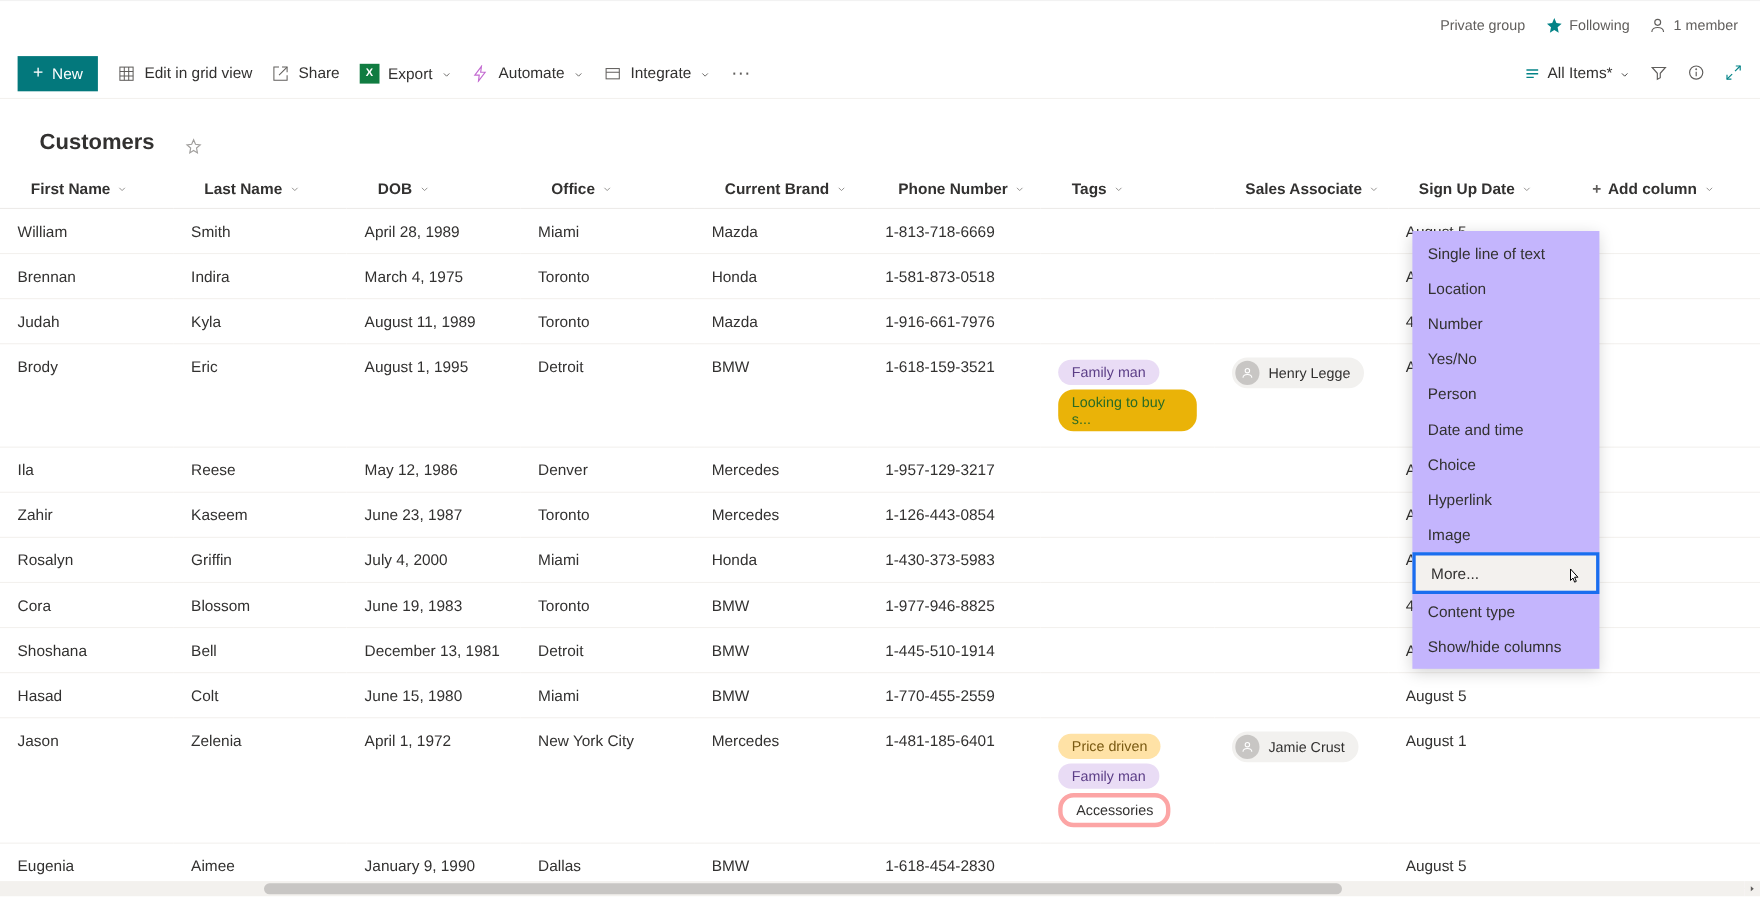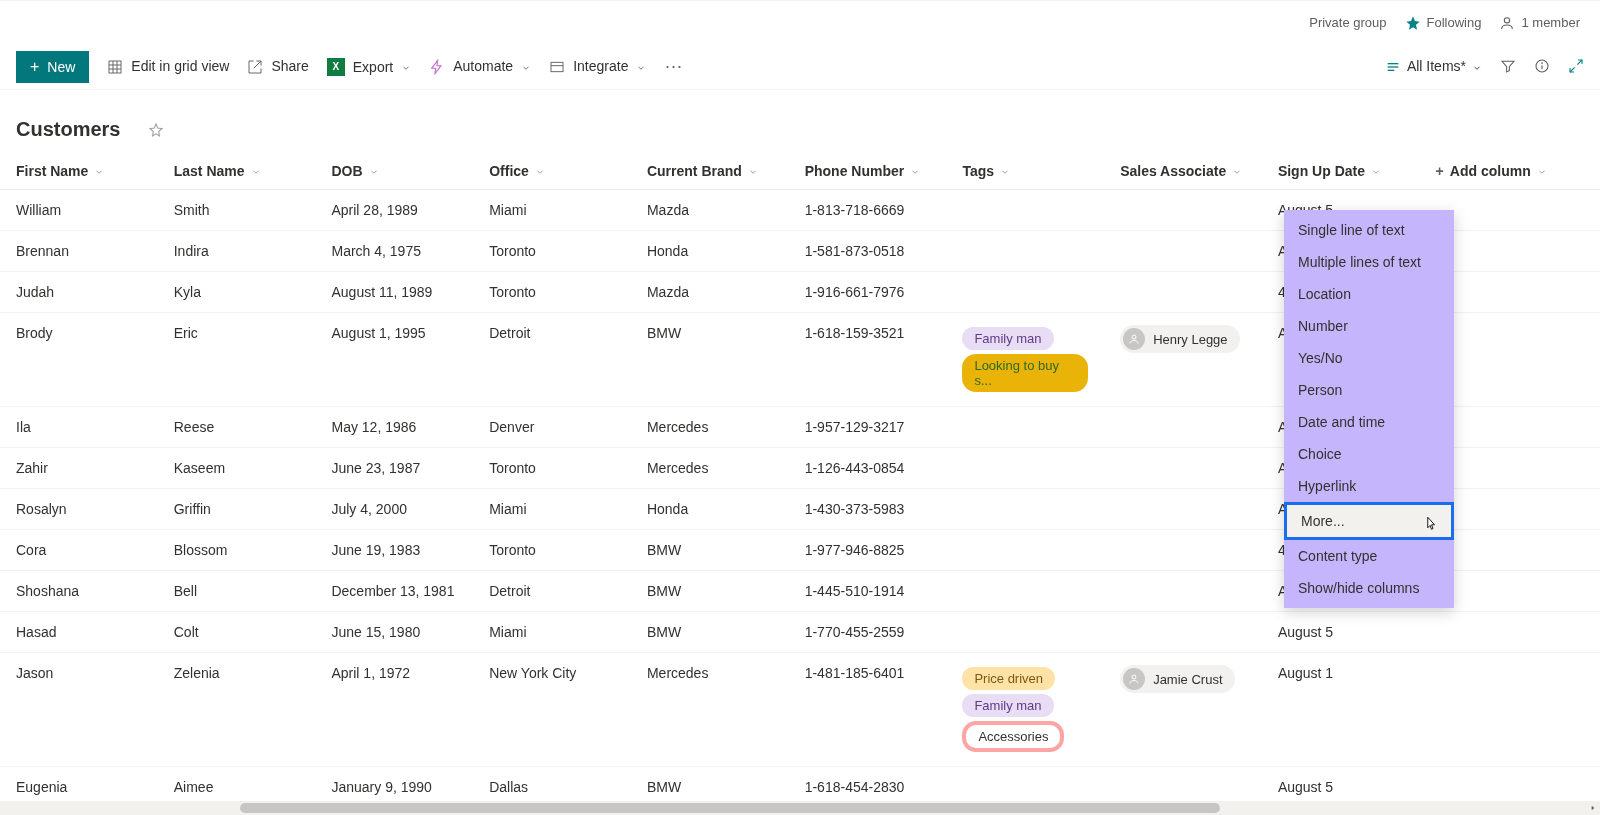--- a/index.html
+++ b/index.html
@@ -12,27 +12,27 @@
 .command-bar { display: flex; align-items: center; height: 46px; border-bottom: 1px solid #f3f1ee; padding: 0 16px; gap: 18px; }
 .new-btn { background: #03787c; color: #fff; border: none; height: 32px; padding: 0 14px; display: inline-flex; align-items: center; gap: 8px; font-size: 14px; cursor: pointer; }
 .new-btn .plus { font-size: 16px; font-weight: 300; line-height: 1; }
 .cmd { display: inline-flex; align-items: center; gap: 8px; color: #323130; cursor: pointer; }
 .cmd .chev { color: #605e5c; }
 .cmd-right { margin-left: auto; display: flex; align-items: flex-start; gap: 18px; }
 .view-switcher { display: inline-flex; align-items: center; gap: 6px; }
 .view-switcher .bars-icon { color: #038387; }
 .icon-only { color: #605e5c; cursor: pointer; display: inline-flex; }
 
-.list-title-row { display: flex; align-items: center; gap: 28px; padding: 28px 16px 12px 16px; }
+.list-title-row { display: flex; align-items: flex-end; gap: 28px; padding: 28px 16px 12px 16px; margin-left: 20px; }
 .list-title { font-size: 20px; font-weight: 600; }
 .fav-star { color: #a19f9d; cursor: pointer; }
 
 .table-wrap { overflow: auto; height: calc(815px - 44px - 46px - 66px); position: relative; }
 table { border-collapse: collapse; width: 100%; table-layout: fixed; }
-th { text-align: left; font-weight: 600; font-size: 14px; color: #323130; padding: 10px 16px; border-bottom: 1px solid #edebe9; white-space: nowrap; }
+th { text-align: left; font-weight: 600; font-size: 14px; color: #323130; padding: 10px 28px; border-bottom: 1px solid #edebe9; white-space: nowrap; }
 th .hdr { display: inline-flex; align-items: center; gap: 6px; cursor: pointer; }
 th .chev { color: #8a8886; }
 td { padding: 12px 16px; border-bottom: 1px solid #f3f1ee; vertical-align: top; font-size: 14px; color: #323130; }
 .col-first { width: 140px; }
 .col-last { width: 140px; }
 .col-dob { width: 140px; }
 .col-office { width: 140px; }
 .col-brand { width: 140px; }
 .col-phone { width: 140px; }
 .col-tags { width: 140px; }
@@ -436,28 +436,28 @@
           <td></td>
           <td>August 5</td>
           <td></td>
         </tr>
       </tbody>
 </table>
 </div>
 
 <div class="dropdown" id="dropdown">
     <div class="dd-item">Single line of text</div>
-    <div class="dd-item">Multiple lines of text</div>
     <div class="dd-item">Location</div>
     <div class="dd-item">Number</div>
     <div class="dd-item">Yes/No</div>
     <div class="dd-item">Person</div>
     <div class="dd-item">Date and time</div>
     <div class="dd-item">Choice</div>
     <div class="dd-item">Hyperlink</div>
+    <div class="dd-item">Image</div>
     <div class="dd-item hover highlight">More...<span class="cursor"><svg width="18" height="22" viewBox="0 0 24 24" fill="#fff" stroke="#000" stroke-width="1.2">
           <path d="M9 3v14l3-3 2 5 2-1-2-5h4z"></path>
         </svg></span></div>
     <div class="dd-item">Content type</div>
     <div class="dd-item">Show/hide columns</div>
   </div>
 
 <div class="bottom-scroll-track">
   <div class="bottom-scroll-thumb"></div>
 </div>

